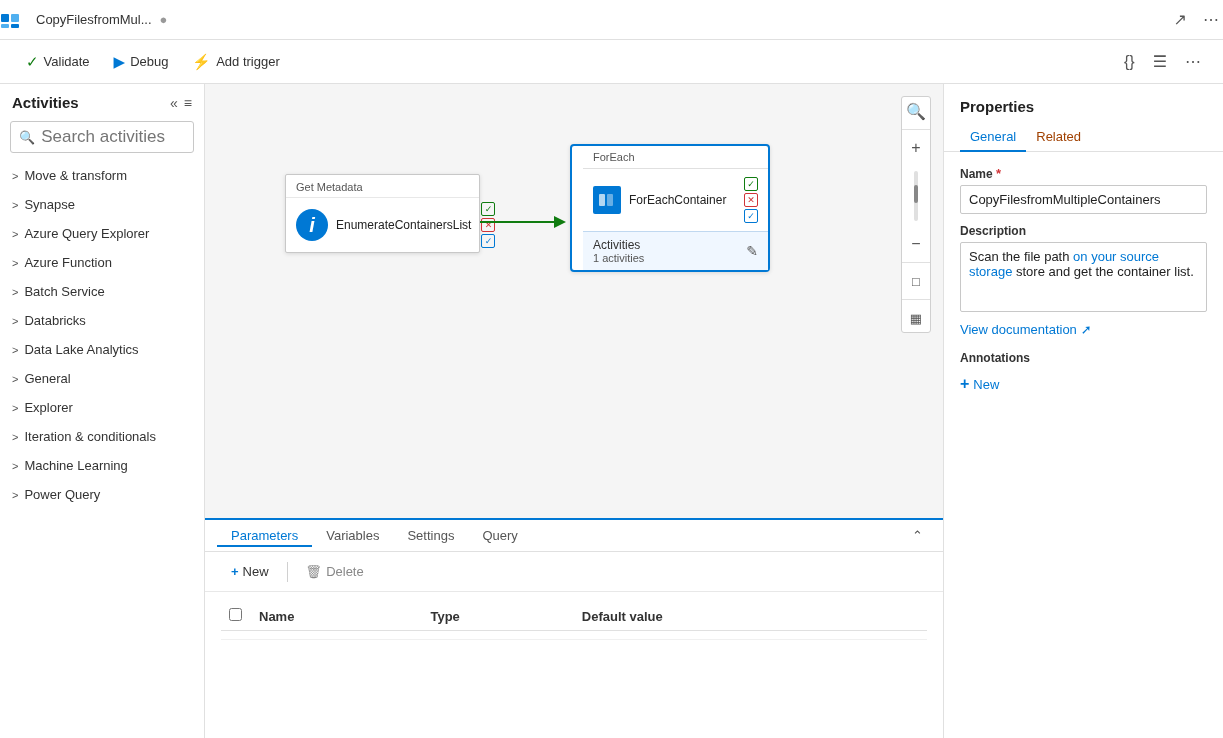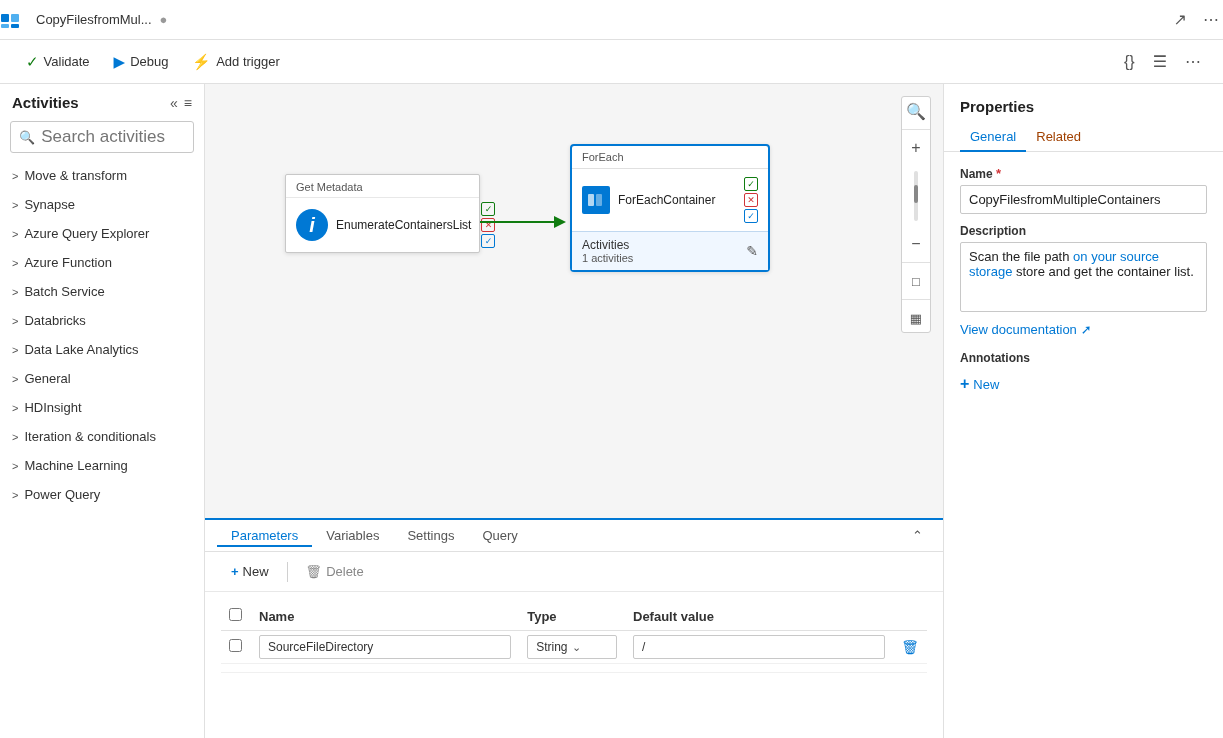--- a/index.html
+++ b/index.html
@@ -176,20 +176,21 @@
     .node-action-btn.blue { border-color: #0078d4; color: #0078d4; }
 
     
     .foreach-node {
       position: absolute;
       background: #fff;
       border: 2px solid #0078d4;
       border-radius: 4px;
       box-shadow: 0 1px 4px rgba(0,0,0,0.12);
       width: 200px;
+      padding-left: 11px;
     }
     .foreach-header {
       padding: 5px 10px;
       font-size: 11px;
       color: #555;
       border-bottom: 1px solid #e0e0e0;
     }
     .foreach-inner {
       display: flex; gap: 8px;
       padding: 8px 10px;
@@ -421,21 +422,21 @@
       <div class="nav-item">
         <span class="chevron">&gt;</span>
         <span class="label">Data Lake Analytics</span>
       </div>
       <div class="nav-item">
         <span class="chevron">&gt;</span>
         <span class="label">General</span>
       </div>
       <div class="nav-item">
         <span class="chevron">&gt;</span>
-        <span class="label">HDInsight</span>
+        <span class="label">Explorer</span>
       </div>
       <div class="nav-item">
         <span class="chevron">&gt;</span>
         <span class="label">Iteration &amp; conditionals</span>
       </div>
       <div class="nav-item">
         <span class="chevron">&gt;</span>
         <span class="label">Machine Learning</span>
       </div>
       <div class="nav-item">
@@ -544,32 +545,20 @@
             <tr>
               <th style="width:30px;"><input type="checkbox" style=""></th>
               <th>Name</th>
               <th>Type</th>
               <th>Default value</th>
               <th style="width:30px;"></th>
             </tr>
           </thead>
           <tbody>
             <tr>
-              <td><input type="checkbox" style=""></td>
-              <td><input class="param-input" value="SourceFileDirectory" style=""></td>
-              <td>
-                <div class="param-select-wrap">
-                  <span>String</span>
-                  <span class="chevron-icon">⌄</span>
-                </div>
-              </td>
-              <td><input class="param-input" value="/" style=""></td>
-              <td><span class="delete-icon">🗑</span></td>
-            </tr>
-            <tr>
               <td></td>
               <td></td>
               <td>
                 
               </td>
               <td></td>
               <td></td>
             </tr>
           </tbody>
         </table>

